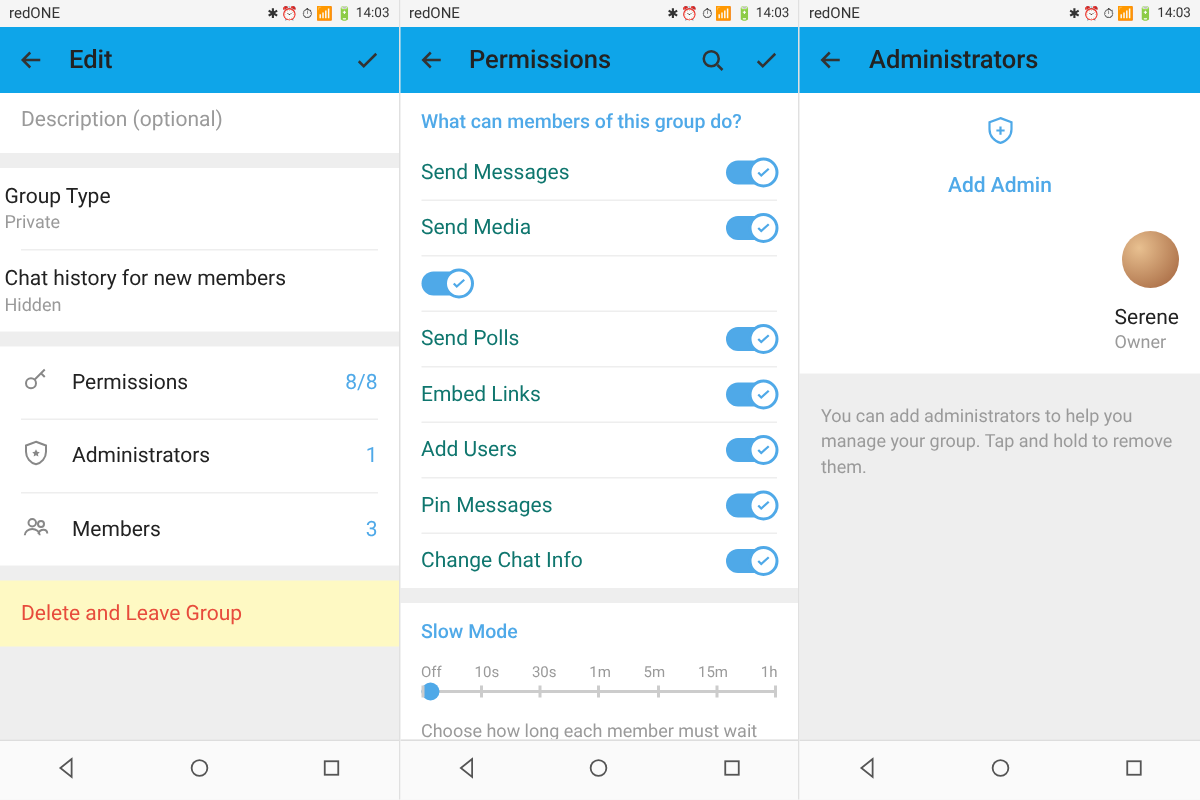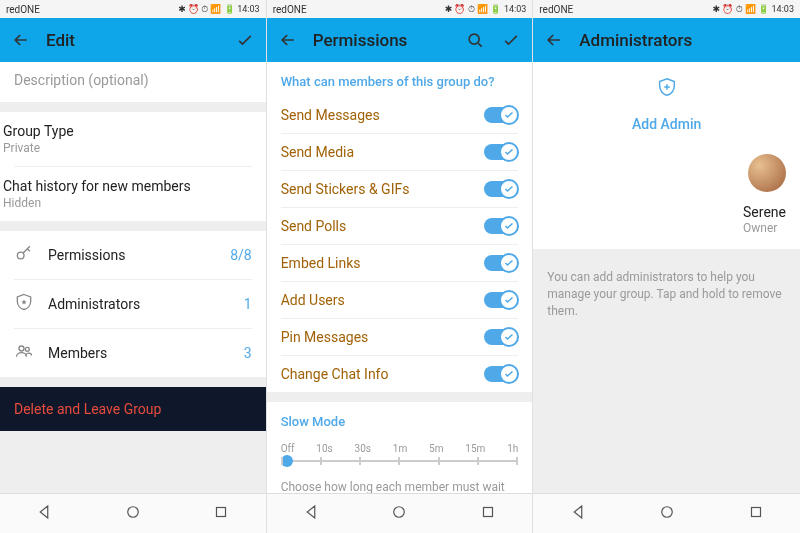--- a/index.html
+++ b/index.html
@@ -35,26 +35,26 @@
 .row .lbl { font-size: 14px; color: #222; }
 .row .sub { font-size: 12px; color: #9a9a9a; margin-top: 2px; }
 .row .val { font-size: 14px; color: #4fa9e8; }
 .row.icon-row { gap: 14px; padding: 12px 14px; }
 .row.icon-row .ricon { width: 20px; color: #888; }
 .row.icon-row .ricon svg { width: 20px; height: 20px; }
 .row.icon-row .lbl { flex: 1; }
 
 .divider { height: 1px; background: #eee; margin: 0 14px; }
 
-.danger { padding: 14px; color: #e74c3c; font-size: 14px; background: #0f172a; }
+.danger { padding: 14px; color: #e74c3c; font-size: 14px; background: #fef9c3; }
 
 
 .section-title { padding: 12px 14px 8px; color: #4fa9e8; font-size: 13px; font-weight: 500; }
 .perm-row { padding: 10px 14px; display: flex; align-items: center; justify-content: space-between; }
-.perm-row .plbl { font-size: 14px; color: #a16207; }
+.perm-row .plbl { font-size: 14px; color: #0f766e; }
 .toggle { width: 34px; height: 16px; border-radius: 10px; background: #4fa9e8; position: relative; }
 .toggle::after { content: ""; position: absolute; right: -1px; top: -2px; width: 20px; height: 20px; border-radius: 50%; background: #fff; border: 2px solid #4fa9e8; box-sizing: border-box; }
 .toggle .check { position: absolute; right: 3px; top: 2px; z-index: 1; color: #4fa9e8; font-size: 10px; }
 .toggle .check svg { width: 12px; height: 12px; }
 
 .slow-ticks { display: flex; justify-content: space-between; padding: 6px 14px 0; font-size: 10px; color: #9a9a9a; }
 .slider-wrap { padding: 6px 14px 10px; }
 .slider-track { height: 2px; background: #ccc; position: relative; }
 .slider-track::before { content: ""; position: absolute; left: 0; top: -5px; width: 12px; height: 12px; border-radius: 50%; background: #4fa9e8; }
 .slider-ticks-line { display: flex; justify-content: space-between; position: relative; top: -5px; }
@@ -212,21 +212,20 @@
             <div class="perm-row">
               <span class="plbl">Send Media</span>
               <span class="toggle">
                 <span class="check"><svg viewBox="0 0 24 24" fill="none" stroke="currentColor" stroke-width="3">
                     <path d="M5 12l4 4L19 7"></path>
                   </svg></span>
               </span>
             </div>
             <div class="divider"></div>
             <div class="perm-row">
-              <span class="plbl">Send Stickers &amp; GIFs</span>
               <span class="toggle">
                 <span class="check"><svg viewBox="0 0 24 24" fill="none" stroke="currentColor" stroke-width="3">
                     <path d="M5 12l4 4L19 7"></path>
                   </svg></span>
               </span>
             </div>
             <div class="divider"></div>
             <div class="perm-row">
               <span class="plbl">Send Polls</span>
               <span class="toggle">

